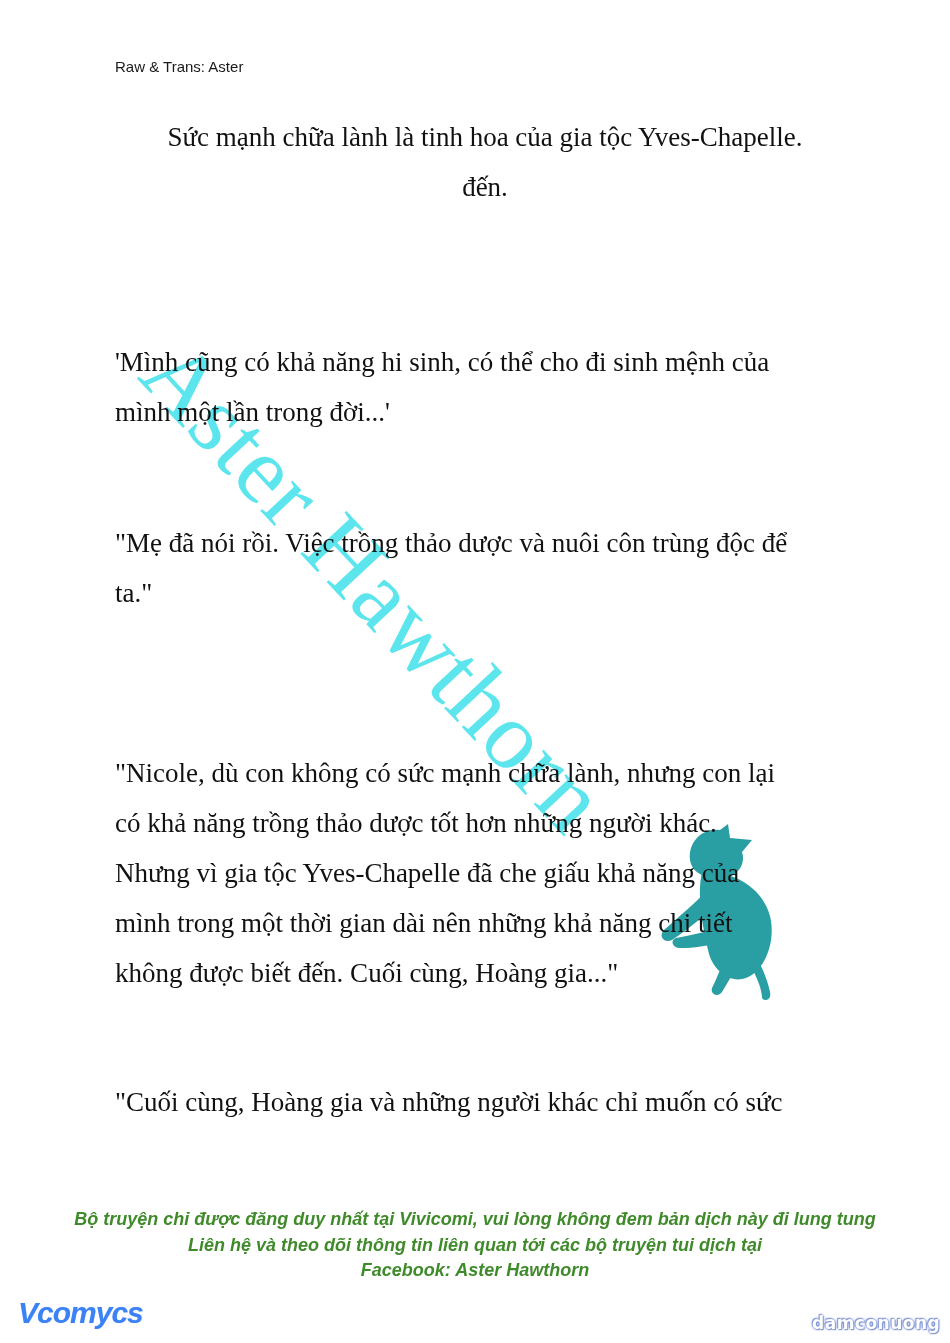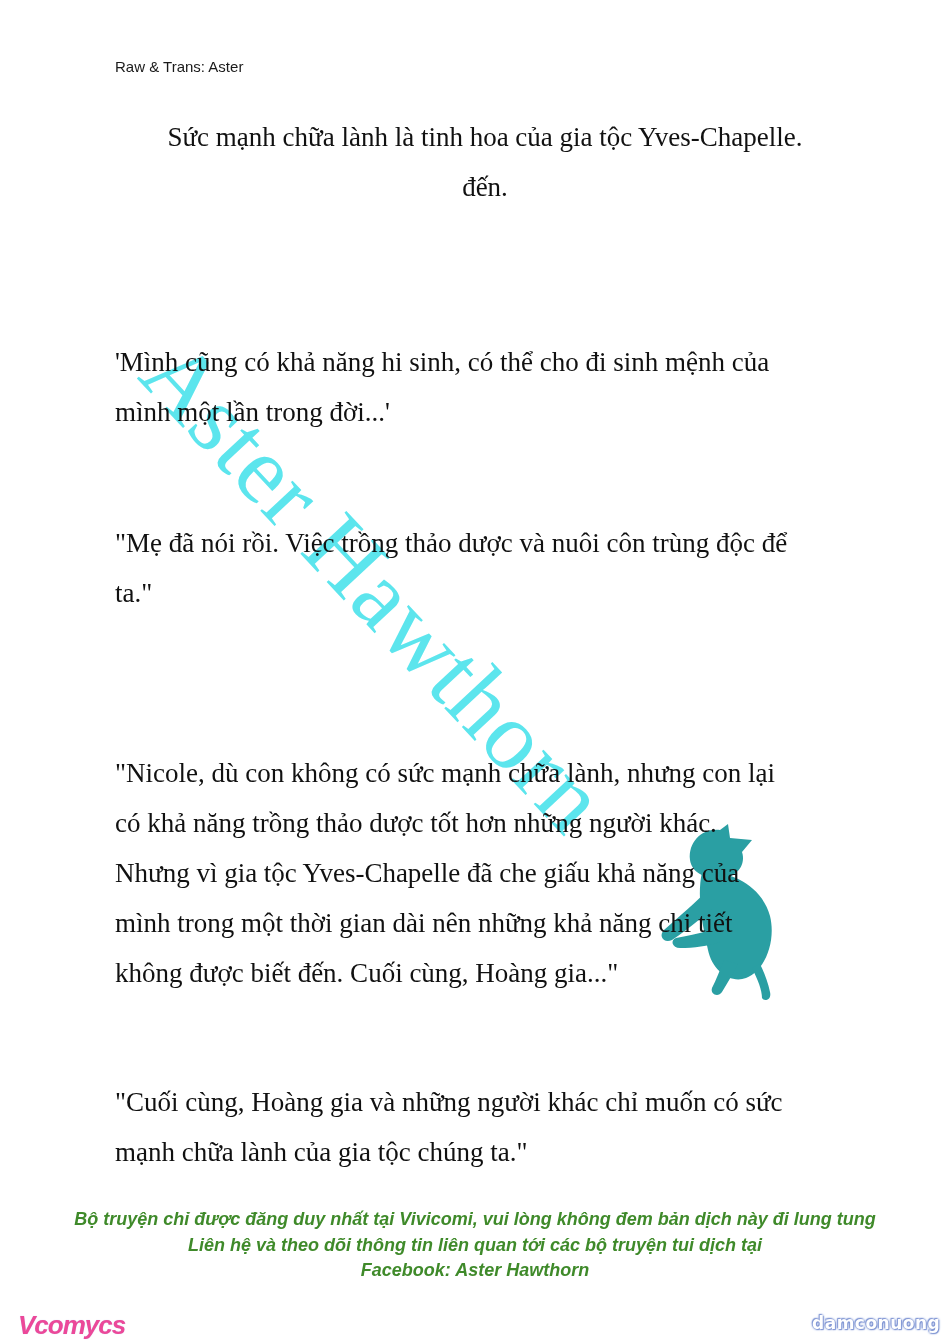--- a/index.html
+++ b/index.html
@@ -88,25 +88,24 @@
     .n2 { top: 1235px; }
     .n3 { top: 1260px; }
 
     .logo-left {
       position: absolute;
       left: 18px;
       top: 1296px;
       font-family: "Liberation Sans", sans-serif;
       font-style: italic;
       font-weight: bold;
-      font-size: 26px;
+      font-size: 30px;
       letter-spacing: -1px;
-      color: #ec4899;
+      color: #3b82f6;
       text-shadow: 0 0 1px #c9d5f2;
-      margin-top: 14px;
     }
     .logo-right {
       position: absolute;
       left: 812px;
       top: 1313px;
       font-family: "DejaVu Sans", sans-serif;
       font-size: 17px;
       font-weight: bold;
       color: #ffffff;
       text-shadow: 0 0 2px #6f86c9, 0 0 3px #8fa4dd, 1px 1px 1px #7f95d4, -1px -1px 1px #7f95d4;
@@ -158,21 +157,20 @@
   <div class="body-text p4">
     <span class="line">"Nicole, dù con không có sức mạnh chữa lành, nhưng con lại</span>
     <span class="line">có khả năng trồng thảo dược tốt hơn những người khác.</span>
     <span class="line">Nhưng vì gia tộc Yves-Chapelle đã che giấu khả năng của</span>
     <span class="line">mình trong một thời gian dài nên những khả năng chi tiết</span>
     <span class="line">không được biết đến. Cuối cùng, Hoàng gia..."</span>
   </div>
 
   <div class="body-text p5">
     <span class="line">"Cuối cùng, Hoàng gia và những người khác chỉ muốn có sức</span>
-    <span class="line">mạnh chữa lành của gia tộc chúng ta."</span>
   </div>
 
   <div class="notice n1">Bộ truyện chỉ được đăng duy nhất tại Vivicomi, vui lòng không đem bản dịch này đi lung tung</div>
   <div class="notice n2">Liên hệ và theo dõi thông tin liên quan tới các bộ truyện tui dịch tại</div>
   <div class="notice n3">Facebook: Aster Hawthorn</div>
 
   <div class="logo-left">Vcomycs</div>
   <div class="logo-right">damconuong</div>
 
 </div>

